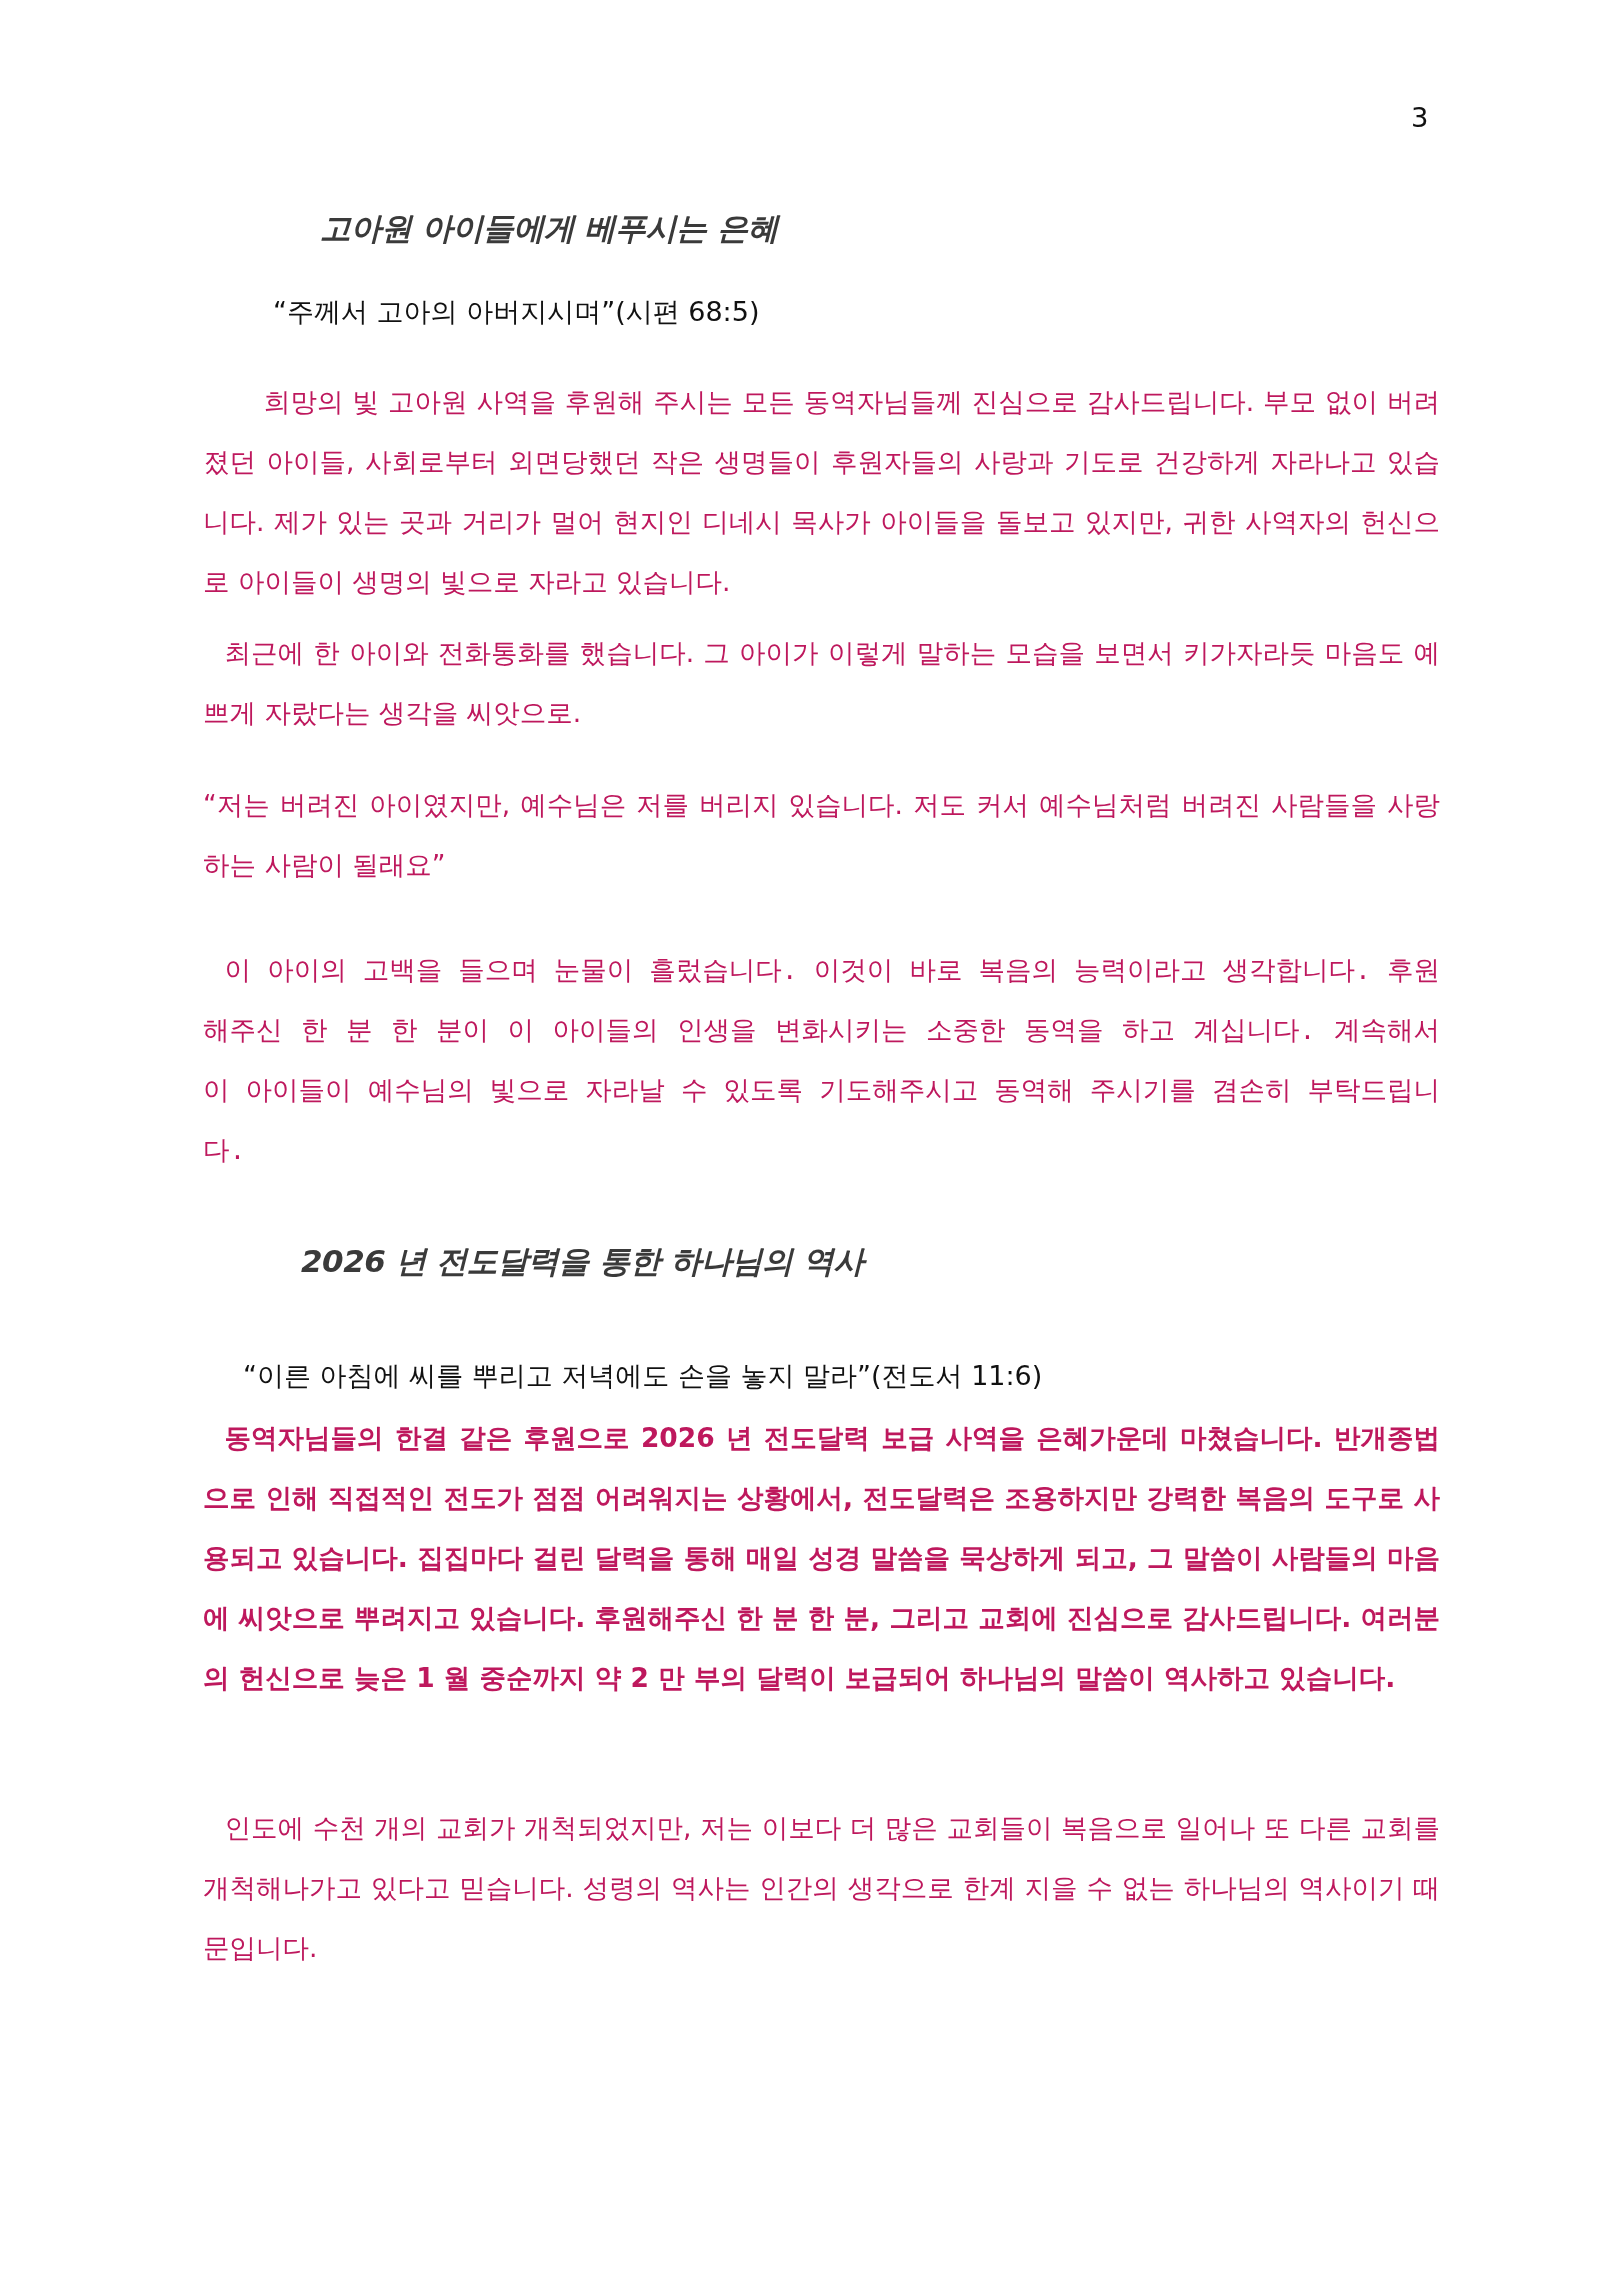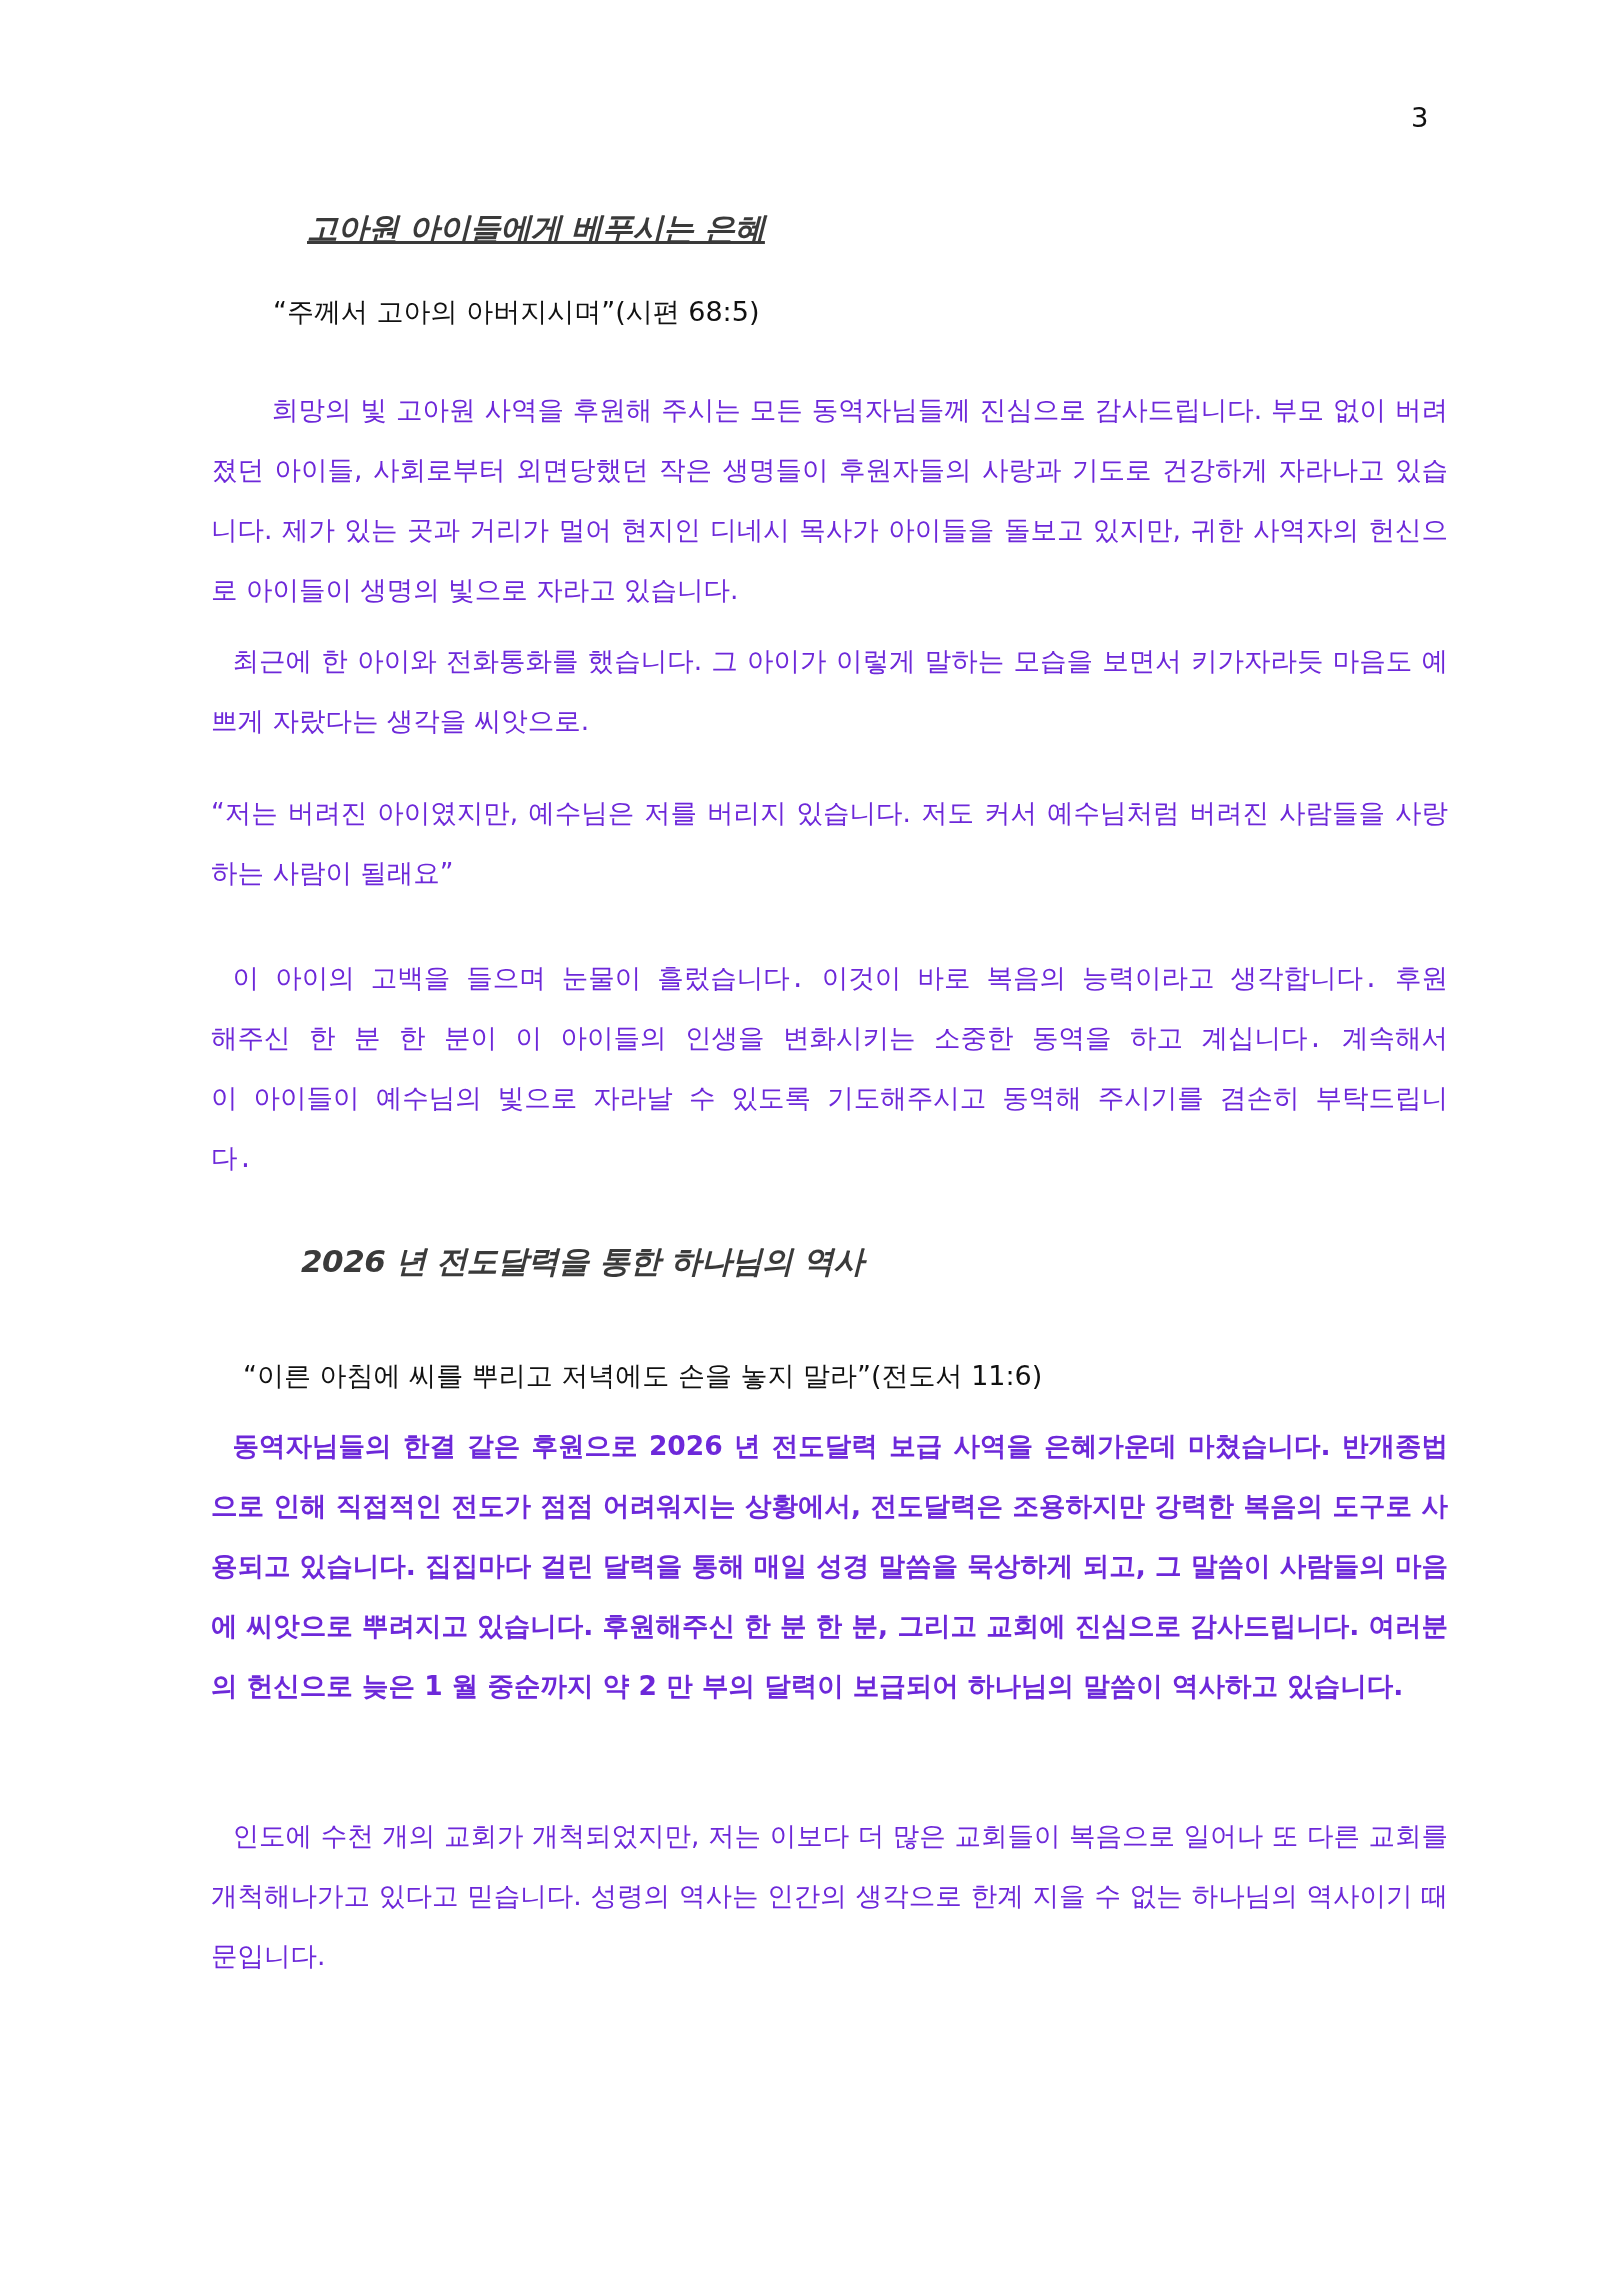--- a/index.html
+++ b/index.html
@@ -43,34 +43,34 @@
       white-space: nowrap;
       color: #111111;
     }
     .para {
       position: absolute;
       left: 0;
       width: 1237px;
       font-size: 26.5px;
       line-height: 60px;
       text-align: justify;
-      color: #6d28d9;
-      margin: 12px;
+      color: #be185d;
+      margin: 4px;
     }
     .para.indent-lg { text-indent: 61px; }
     .para.indent-sm { text-indent: 21.6px; }
   </style>
 </head>
 <body>
 
 <div class="page-number">3</div>
 
 <div class="content">
 
-  <div class="heading" style="left: 108px; top: 208px; text-decoration: underline;">고아원 아이들에게 베푸시는 은혜</div>
+  <div class="heading" style="left: 121px; top: 208px;">고아원 아이들에게 베푸시는 은혜</div>
 
   <div class="verse" style="left: 74px; top: 294px;">“주께서 고아의 아버지시며”(시편 68:5)</div>
 
   <p class="para indent-lg" style="top: 368px;">희망의 빛 고아원 사역을 후원해 주시는 모든 동역자님들께 진심으로 감사드립니다. 부모 없이 버려졌던 아이들, 사회로부터 외면당했던 작은 생명들이 후원자들의 사랑과 기도로 건강하게 자라나고 있습니다. 제가 있는 곳과 거리가 멀어 현지인 디네시 목사가 아이들을 돌보고 있지만, 귀한 사역자의 헌신으로 아이들이 생명의 빛으로 자라고 있습니다.</p>
 
   <p class="para indent-sm" style="top: 619px;">최근에 한 아이와 전화통화를 했습니다. 그 아이가 이렇게 말하는 모습을 보면서 키가자라듯 마음도 예쁘게 자랐다는 생각을 씨앗으로.</p>
 
   <p class="para" style="top: 771px;">“저는 버려진 아이였지만, 예수님은 저를 버리지 있습니다. 저도 커서 예수님처럼 버려진 사람들을 사랑하는 사람이 될래요”</p>
 
   <p class="para indent-sm" style="top: 938px; font-family: Liberation Mono, monospace;">이 아이의 고백을 들으며 눈물이 흘렀습니다. 이것이 바로 복음의 능력이라고 생각합니다. 후원해주신 한 분 한 분이 이 아이들의 인생을 변화시키는 소중한 동역을 하고 계십니다. 계속해서 이 아이들이 예수님의 빛으로 자라날 수 있도록 기도해주시고 동역해 주시기를 겸손히 부탁드립니다.</p>

